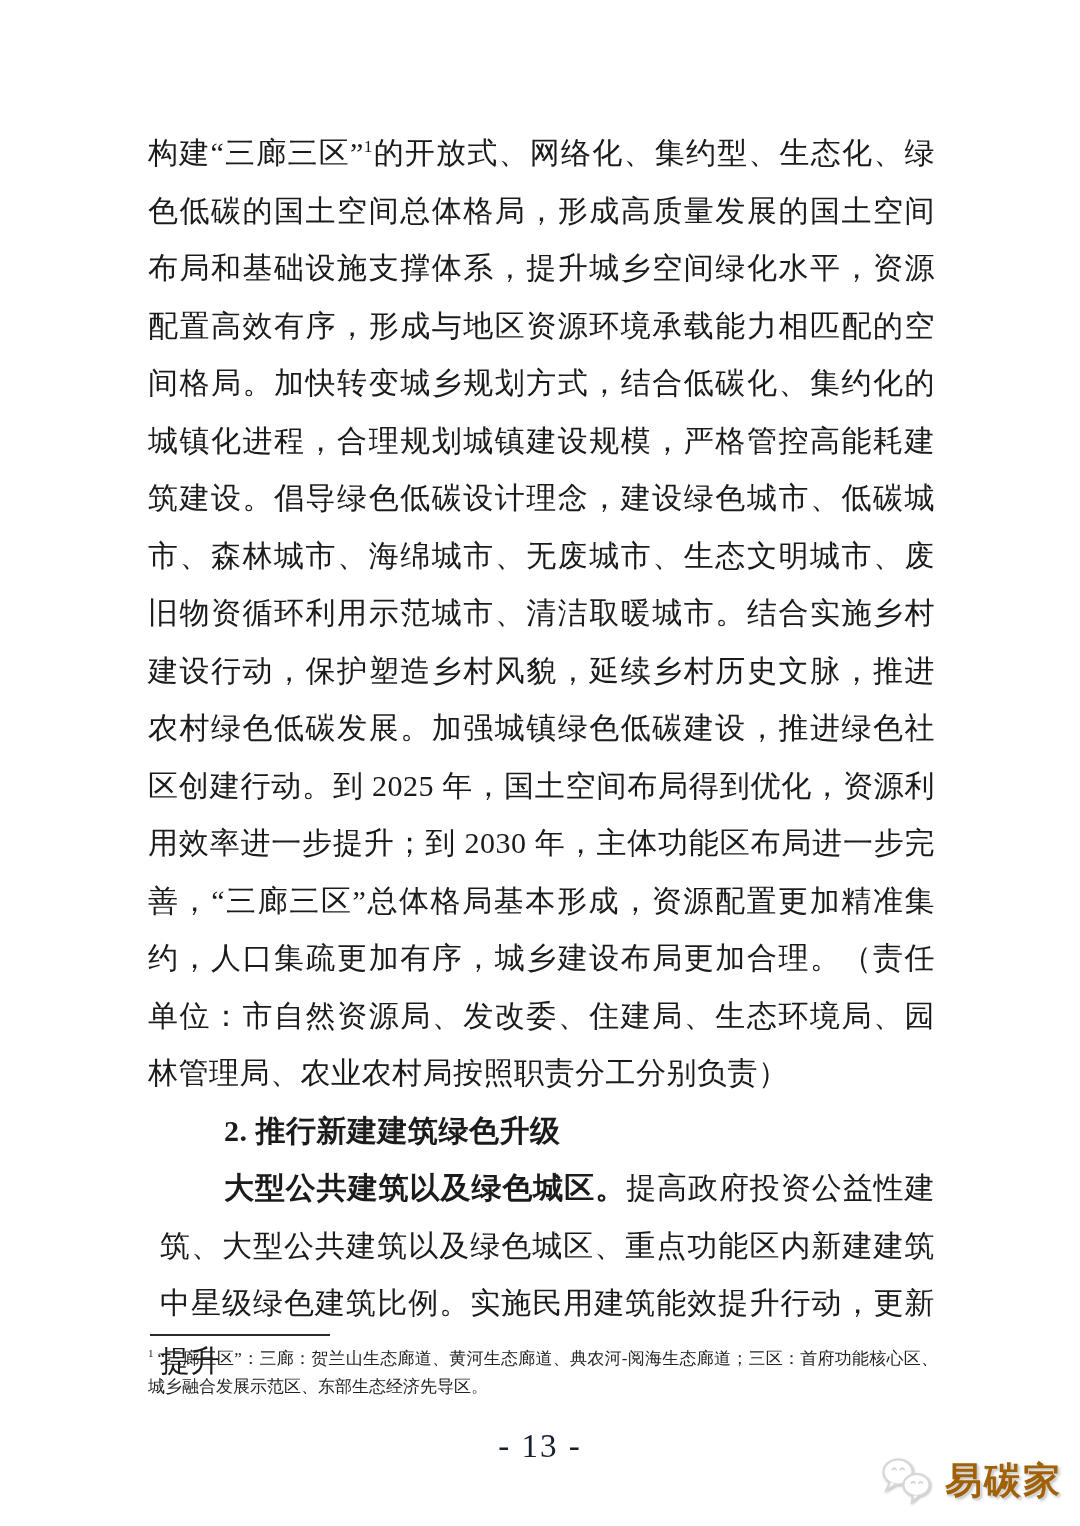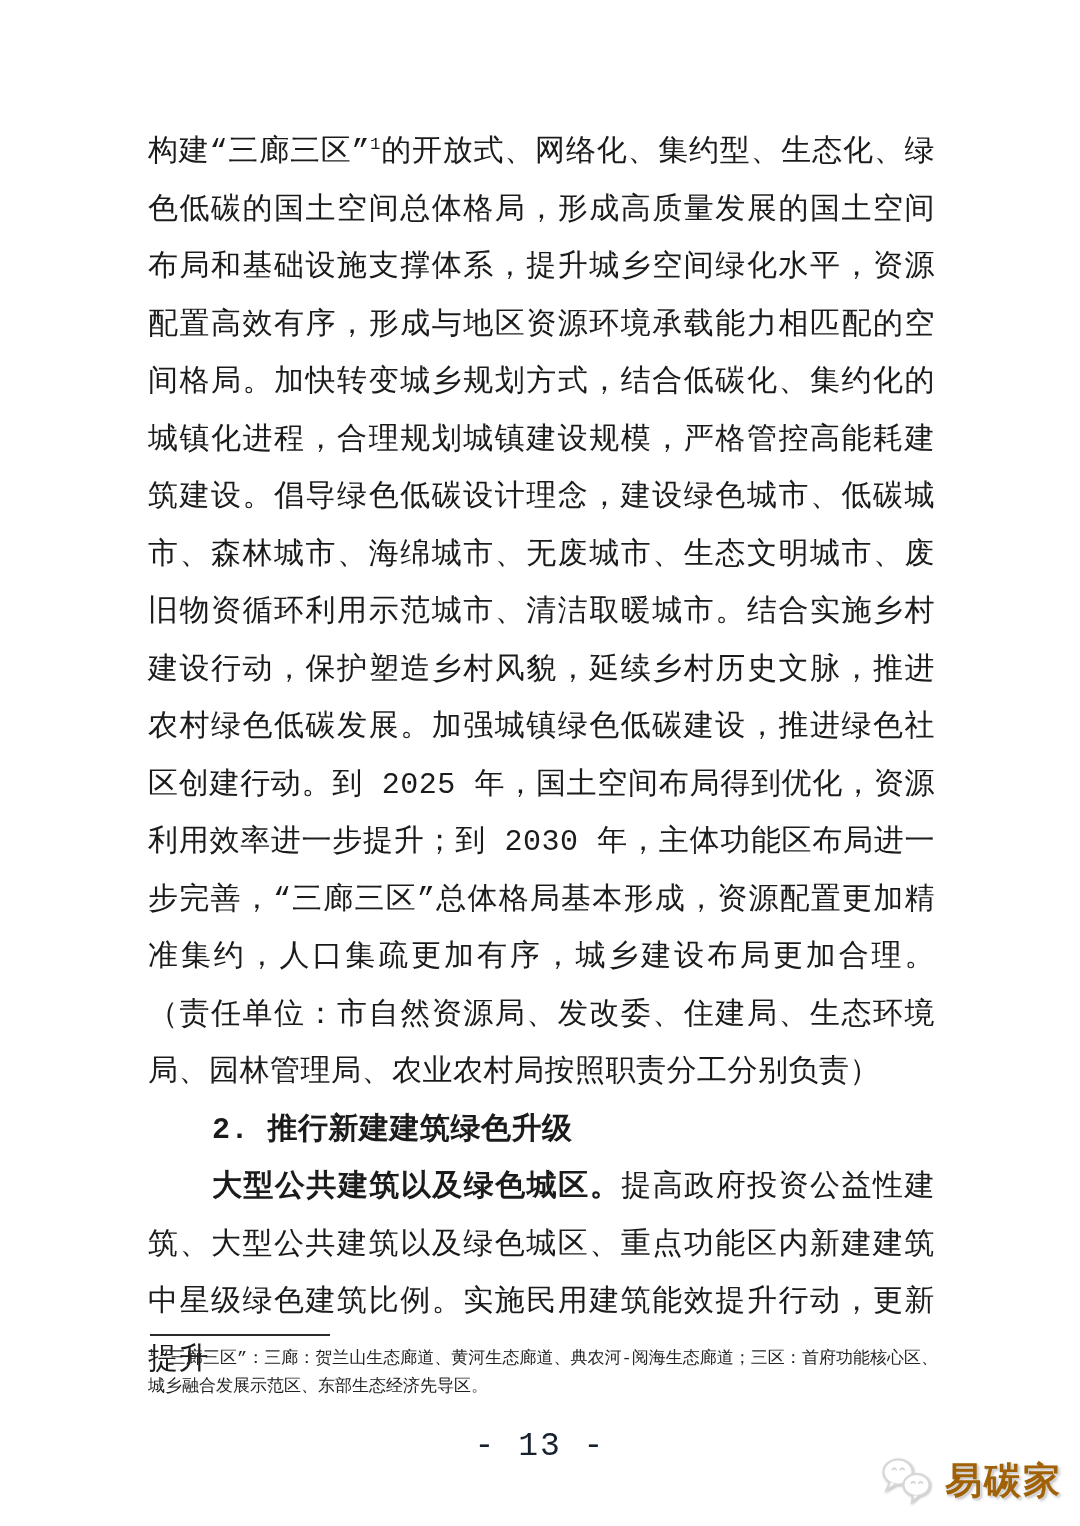--- a/index.html
+++ b/index.html
@@ -6,39 +6,40 @@
     margin: 0;
     padding: 0;
     background: #ffffff;
   }
   .page {
     position: relative;
     width: 1080px;
     height: 1526px;
     background: #ffffff;
     overflow: hidden;
-    font-family: Liberation Mono, monospace;
+    font-family: Liberation Serif, serif;
     color: #1b1b1b;
   }
   .body-text {
     position: absolute;
     left: 148px;
     top: 124px;
     width: 787px;
     font-size: 30px;
     line-height: 57.5px;
     text-align: justify;
     text-justify: inter-character;
     letter-spacing: 0.5px;
   }
   .para {
     margin: 0;
   }
   .indent {
     text-indent: 64px;
+    margin-left: 12px;
   }
   .bold {
     font-weight: bold;
   }
   sup.fnref {
     font-size: 0.58em;
     vertical-align: super;
     line-height: 0;
   }
   .footnote {

